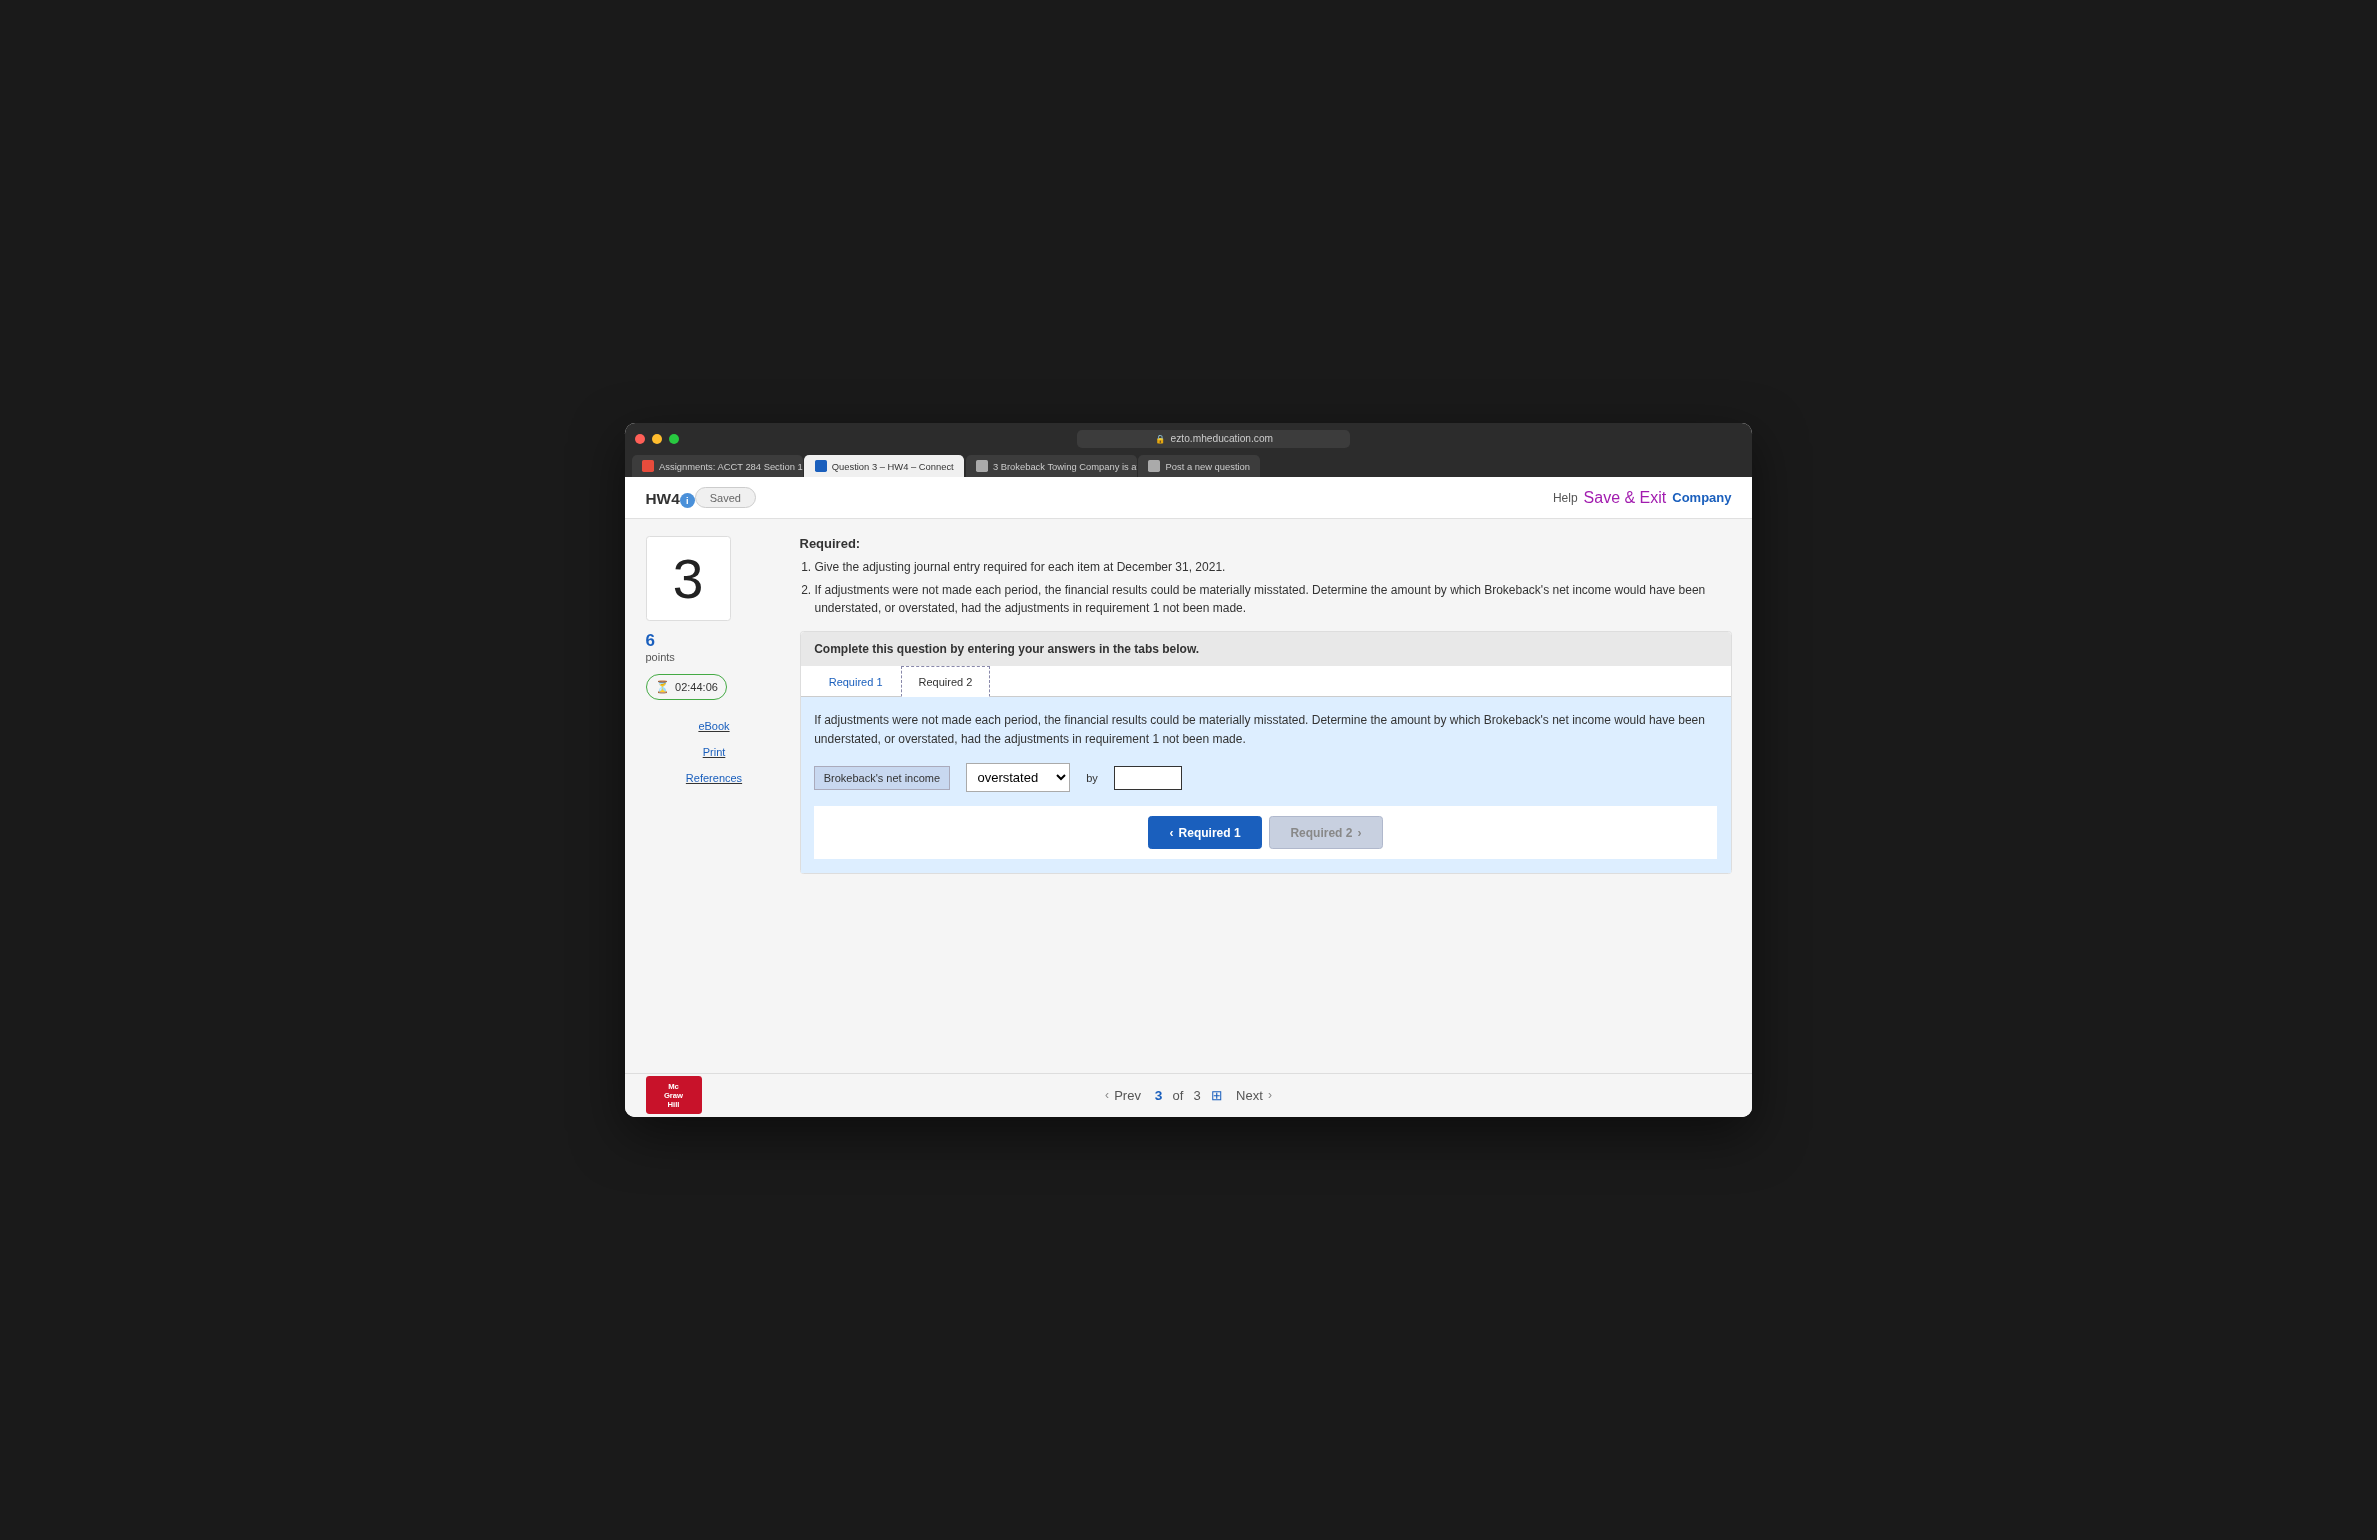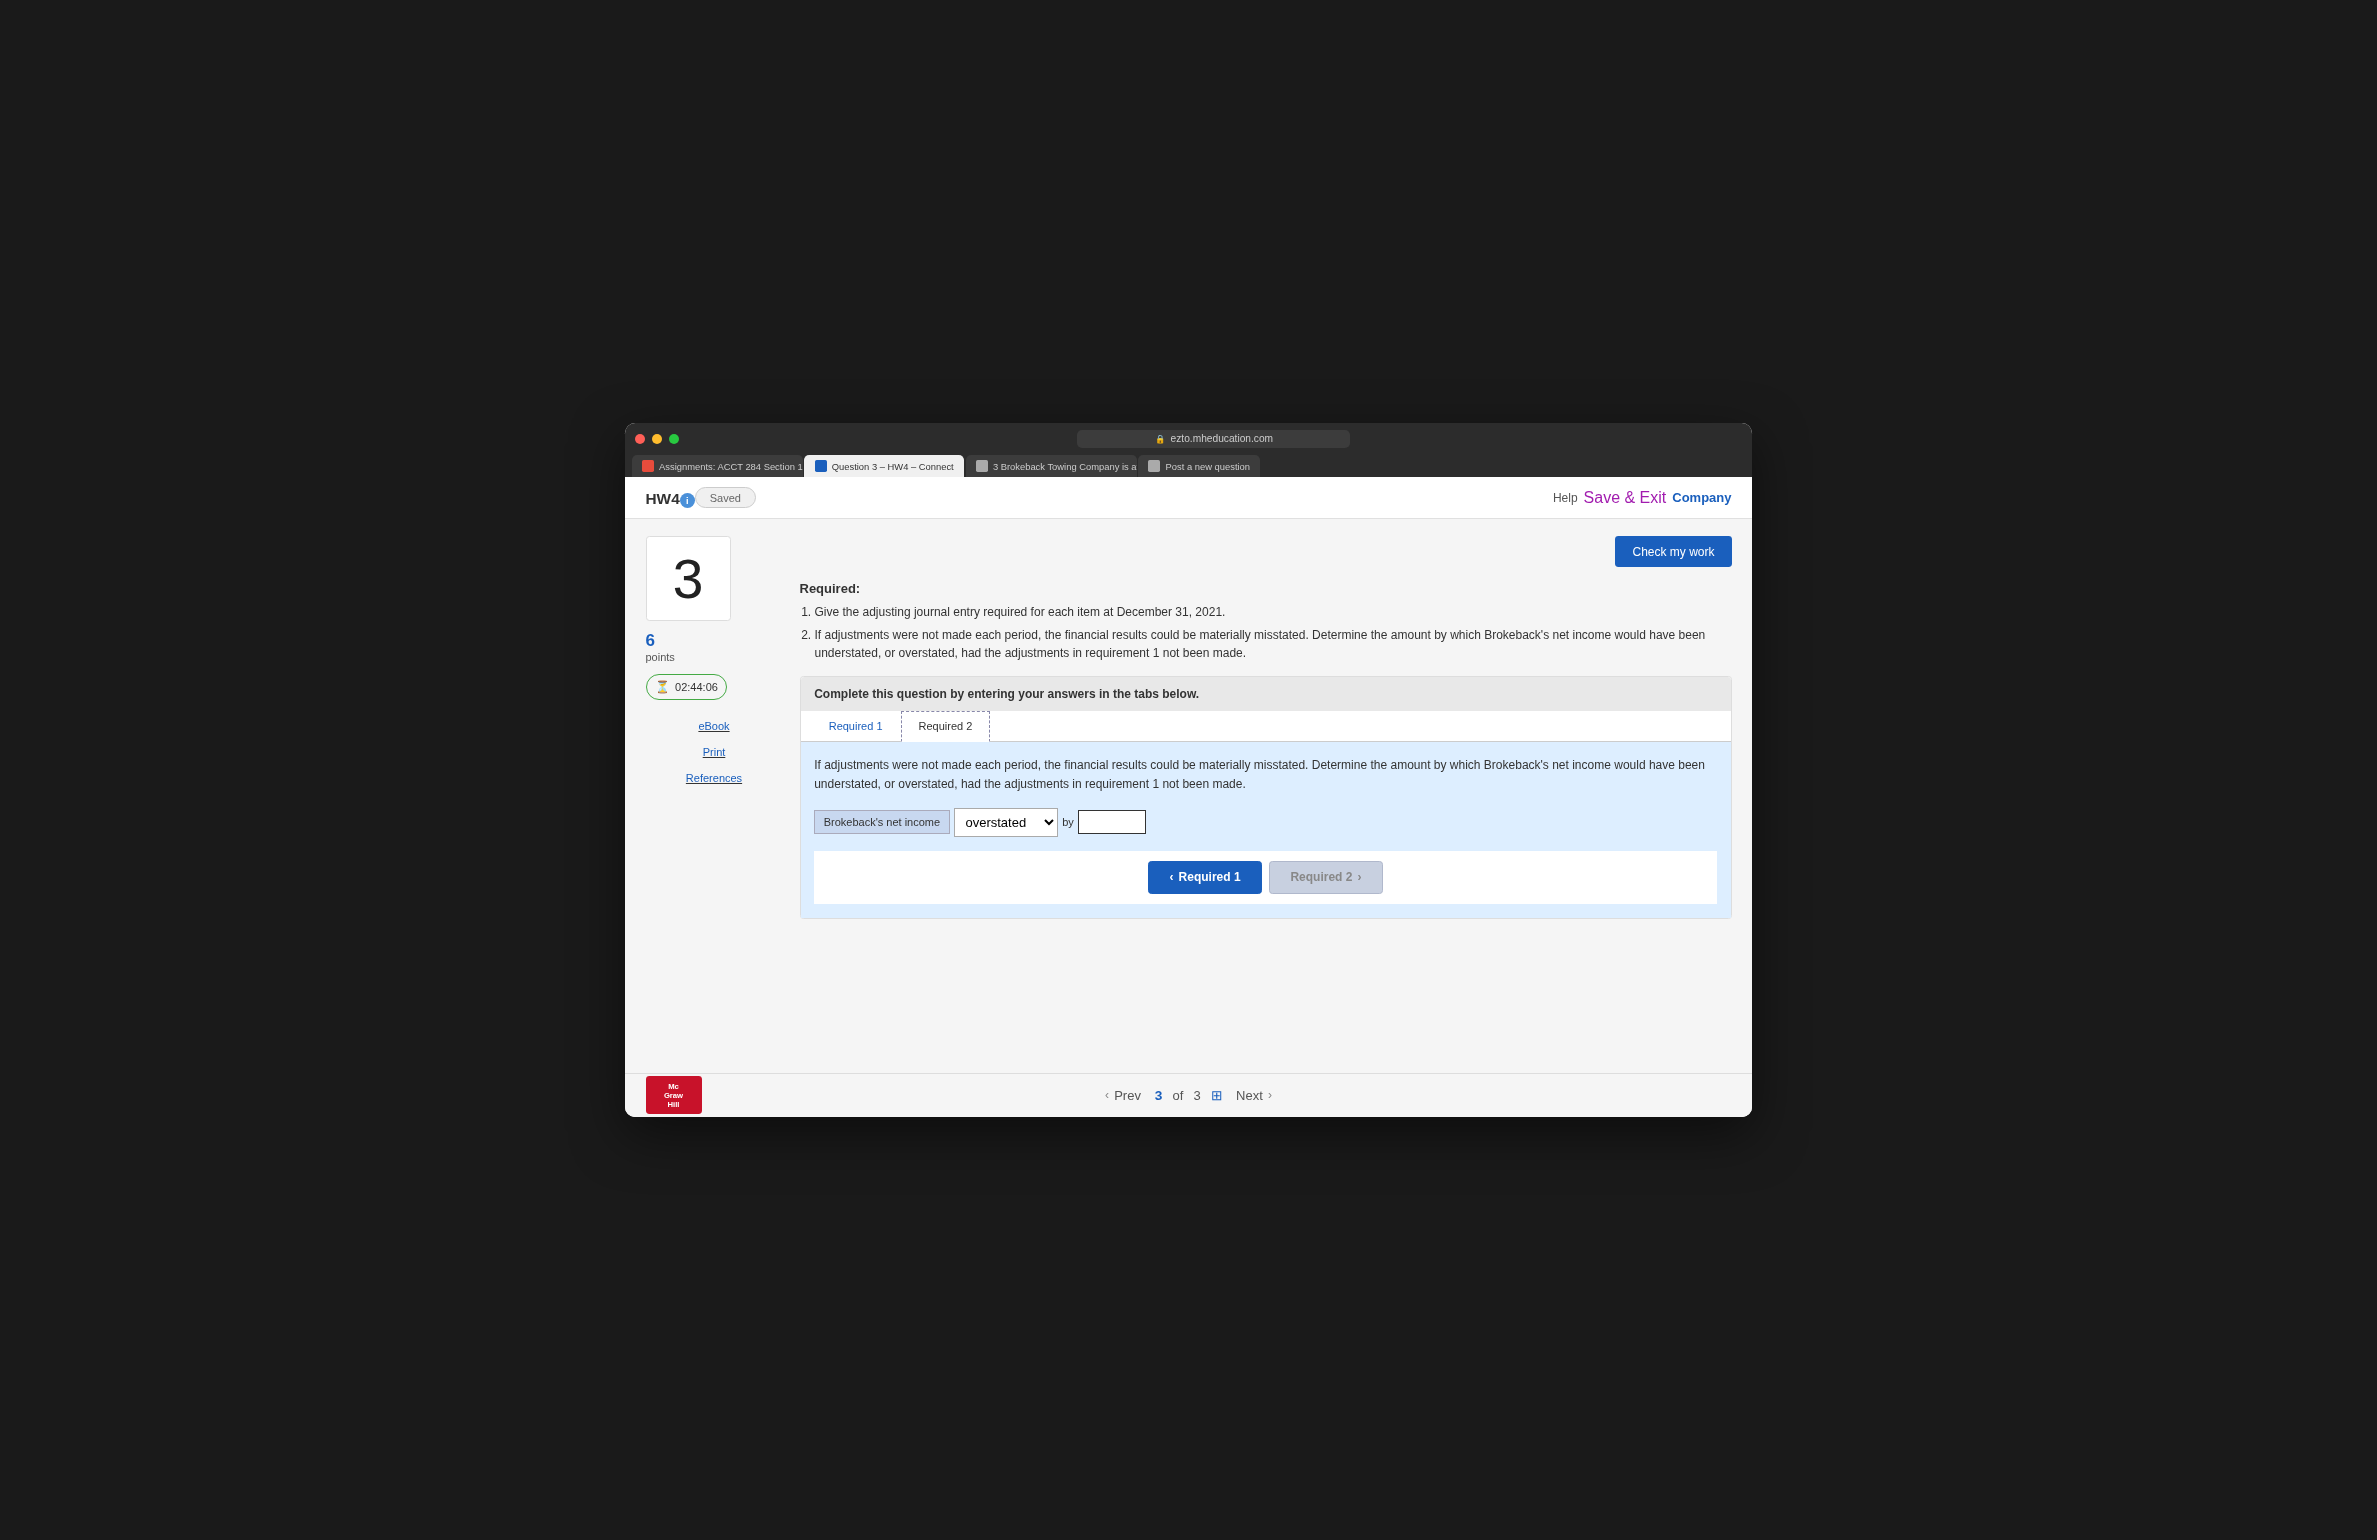--- a/index.html
+++ b/index.html
@@ -221,21 +221,21 @@
     }
     .answer-instruction {
       font-size: 12px;
       line-height: 1.6;
       margin-bottom: 13.7px;
     }
 
     .answer-row {
       display: flex;
       align-items: center;
-      gap: 4px;
+      gap: 16px;
       margin-bottom: 13.7px;
       flex-wrap: wrap;
     }
     .answer-label-box {
       background: #c8d8f0;
       border: 0.9px solid #aab;
       padding: 5.1px 8.5px;
       font-size: 11px;
       white-space: nowrap;
     }
@@ -403,23 +403,20 @@
           <span>02:44:06</span>
         </div>
         <div class="sidebar-nav">
           <a>eBook</a>
           <a>Print</a>
           <a>References</a>
         </div>
       </div>
 
       <div class="content-area">
-        <div class="check-work-row">
-          <button class="check-work-btn">Check my work</button>
-        </div>
 
         <div class="required-label">Required:</div>
         <ol class="required-list">
           <li>Give the adjusting journal entry required for each item at December 31, 2021.</li>
           <li>If adjustments were not made each period, the financial results could be materially misstated. Determine the amount by which Brokeback's net income would have been understated, or overstated, had the adjustments in requirement 1 not been made.</li>
         </ol>
 
         <div class="question-card">
           <div class="instruction-bar">
             <strong>Complete this question by entering your answers in the tabs below.</strong>

